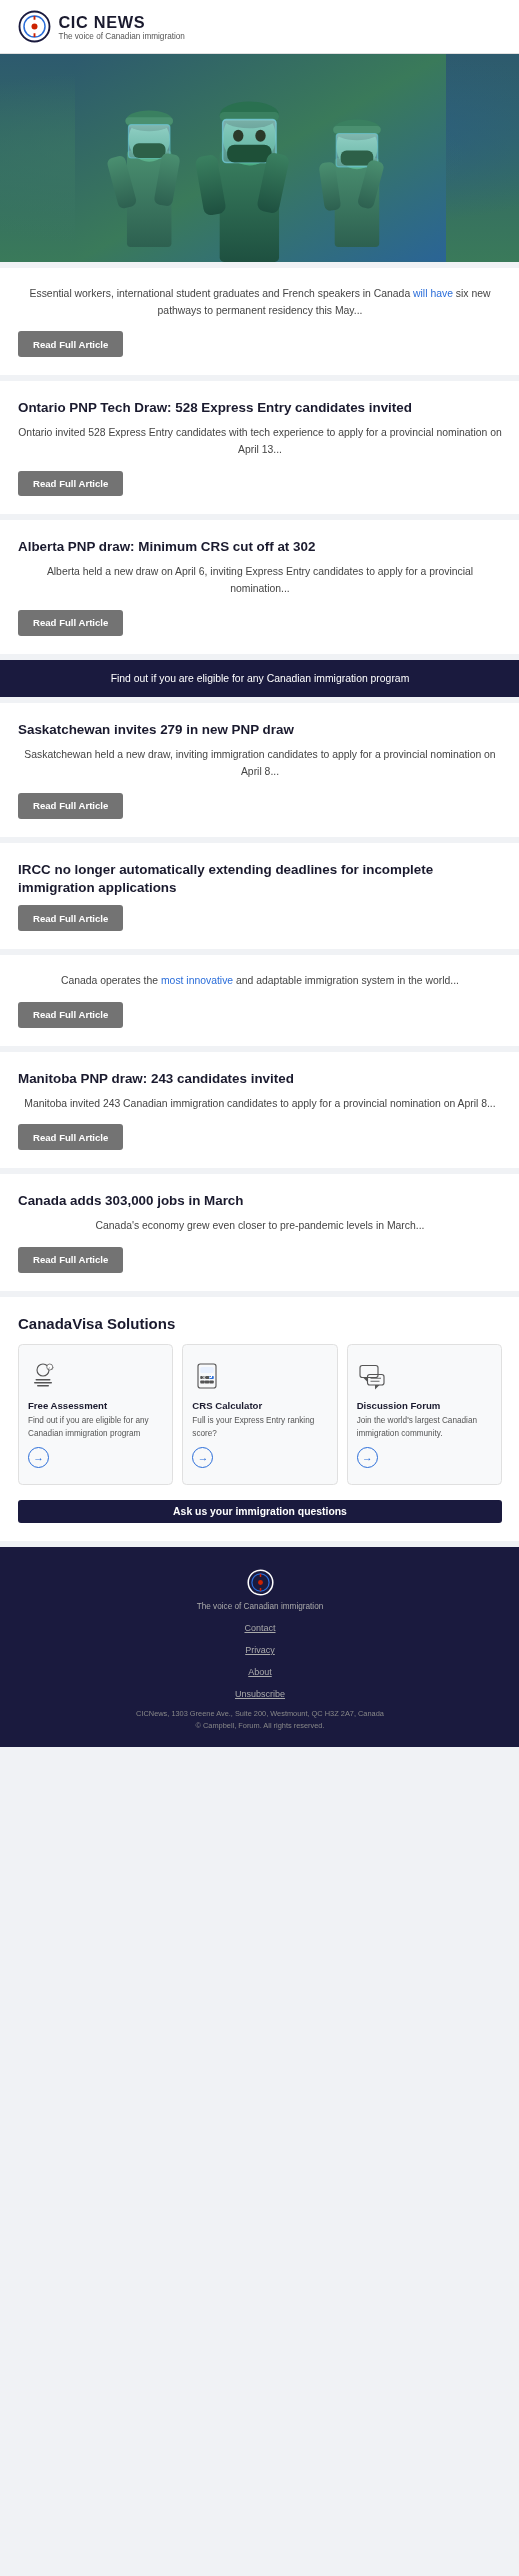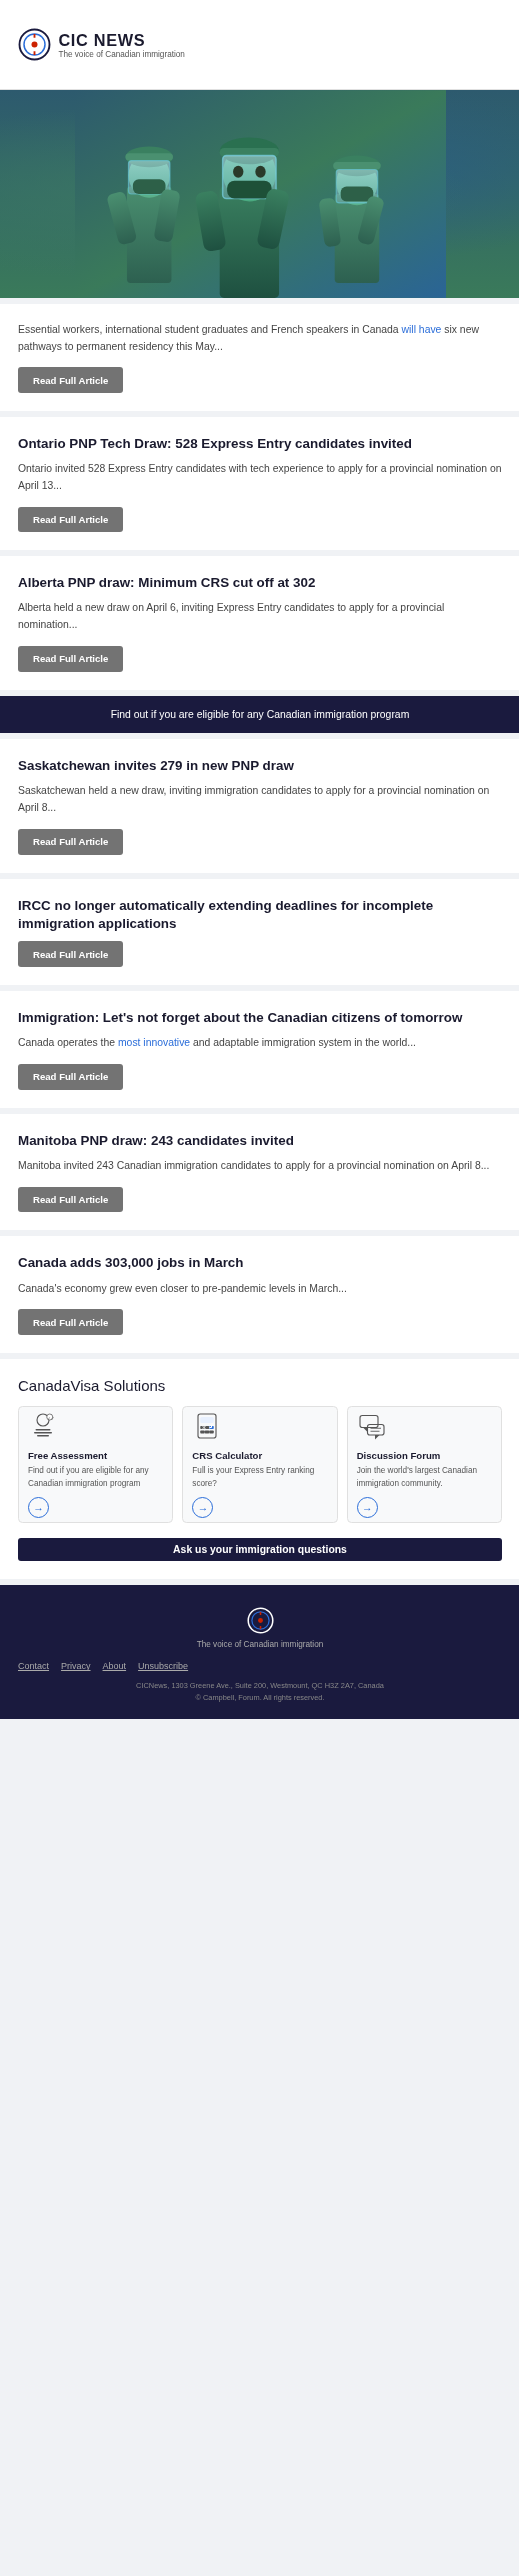--- a/index.html
+++ b/index.html
@@ -6,21 +6,21 @@
     body {
       font-family: Arial, Helvetica, sans-serif;
       background: #f0f2f5;
       width: 520px;
       margin: 0 auto;
     }
 
     
     .header {
       background: white;
-      padding: 28px 18px;
+      padding: 10px 18px;
       display: flex;
       align-items: center;
       gap: 7.4px;
       border-bottom: 0.7px solid #e0e0e0;
     }
     .logo-text-block {}
     .logo-title {
       font-size: 16.3px;
       font-weight: 900;
       color: #1a1a2e;
@@ -67,20 +67,21 @@
       color: #1a1a2e;
       margin-bottom: 7.4px;
       line-height: 1.4;
     }
 
     .article-excerpt {
       font-size: 10.4px;
       color: #444;
       line-height: 1.6;
       margin-bottom: 12px;
+      text-align: center;
     }
 
     .article-excerpt .highlight {
       color: #2a6dd9;
     }
 
     .read-btn {
       display: inline-block;
       background: #737373;
       color: white;
@@ -108,35 +109,35 @@
     }
 
     
     .canadavisa-section {
       background: white;
       padding: 18px;
       margin: 6px 0;
     }
     .canadavisa-title {
       font-size: 15px;
-      font-weight: 400;
+      font-weight: 700;
       color: #1a1a2e;
       margin-bottom: 12px;
     }
     .solutions-grid {
       display: grid;
       grid-template-columns: 1fr 1fr 1fr;
       gap: 9px;
       margin-bottom: 15px;
     }
     .solution-card {
       background: #f8f9fa;
       border: 0.7px solid #e0e0e0;
       border-radius: 4.5px;
-      padding: 4px 9px;
+      padding: 16px 9px;
     }
     .solution-icon {
       width: 30px;
       height: 30px;
       margin-bottom: 6px;
     }
     .solution-card-title {
       font-size: 9.6px;
       font-weight: 700;
       color: #1a1a2e;
@@ -192,20 +193,21 @@
     .footer-tagline {
       font-size: 8.2px;
       color: #aaa;
       margin-bottom: 12px;
     }
     .footer-links {
       display: flex;
       justify-content: flex-start;
       gap: 12px;
       margin-bottom: 9px;
+      flex-direction: column;
     }
     .footer-link {
       font-size: 9px;
       color: #aaa;
       text-decoration: underline;
       cursor: pointer;
     }
     .footer-address {
       font-size: 7.4px;
       color: #888;
@@ -342,21 +344,20 @@
   <p class="article-excerpt">Saskatchewan held a new draw, inviting immigration candidates to apply for a provincial nomination on April 8...</p>
   <button class="read-btn">Read Full Article</button>
 </article>
 
 <article class="article-card">
   <h2 class="article-title">IRCC no longer automatically extending deadlines for incomplete immigration applications</h2>
   <button class="read-btn">Read Full Article</button>
 </article>
 
 <article class="article-card">
-  <h2 class="article-title">Immigration: Let's not forget about the Canadian citizens of tomorrow</h2>
   <p class="article-excerpt">
     Canada operates the <span class="highlight">most innovative</span> and adaptable immigration system in the world...
   </p>
   <button class="read-btn">Read Full Article</button>
 </article>
 
 <article class="article-card">
   <h2 class="article-title">Manitoba PNP draw: 243 candidates invited</h2>
   <p class="article-excerpt">Manitoba invited 243 Canadian immigration candidates to apply for a provincial nomination on April 8...</p>
   <button class="read-btn">Read Full Article</button>

